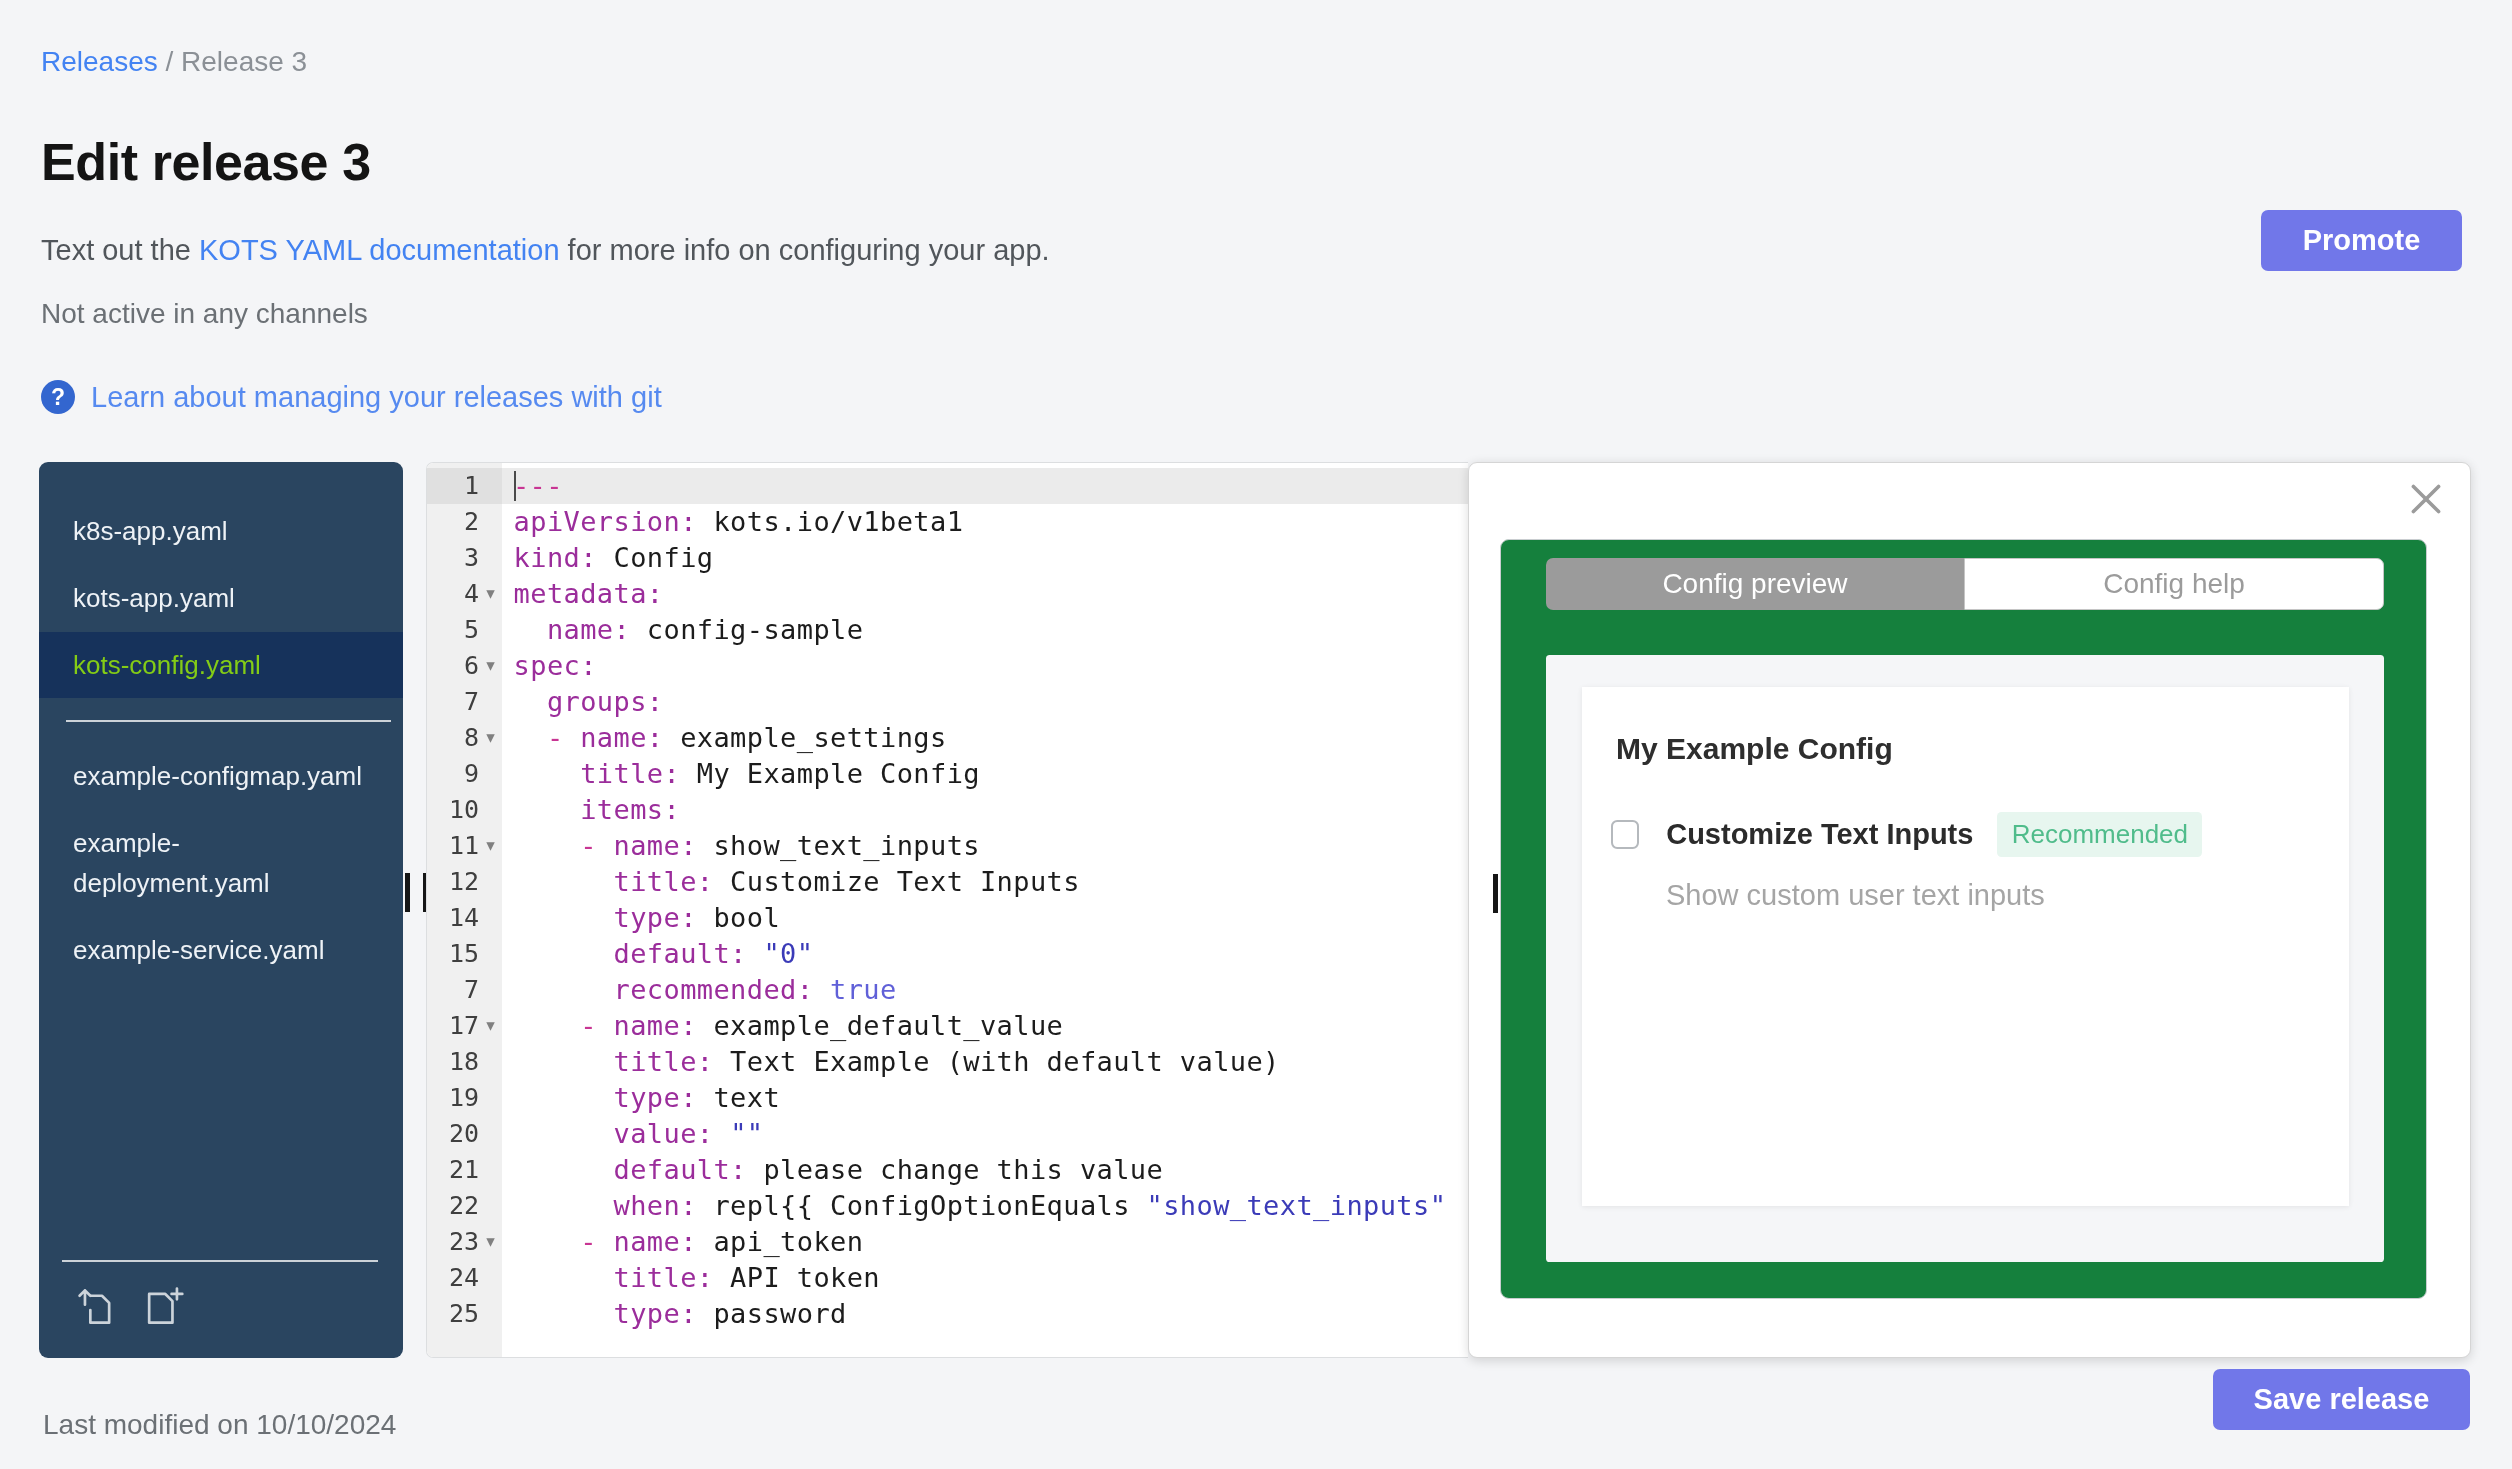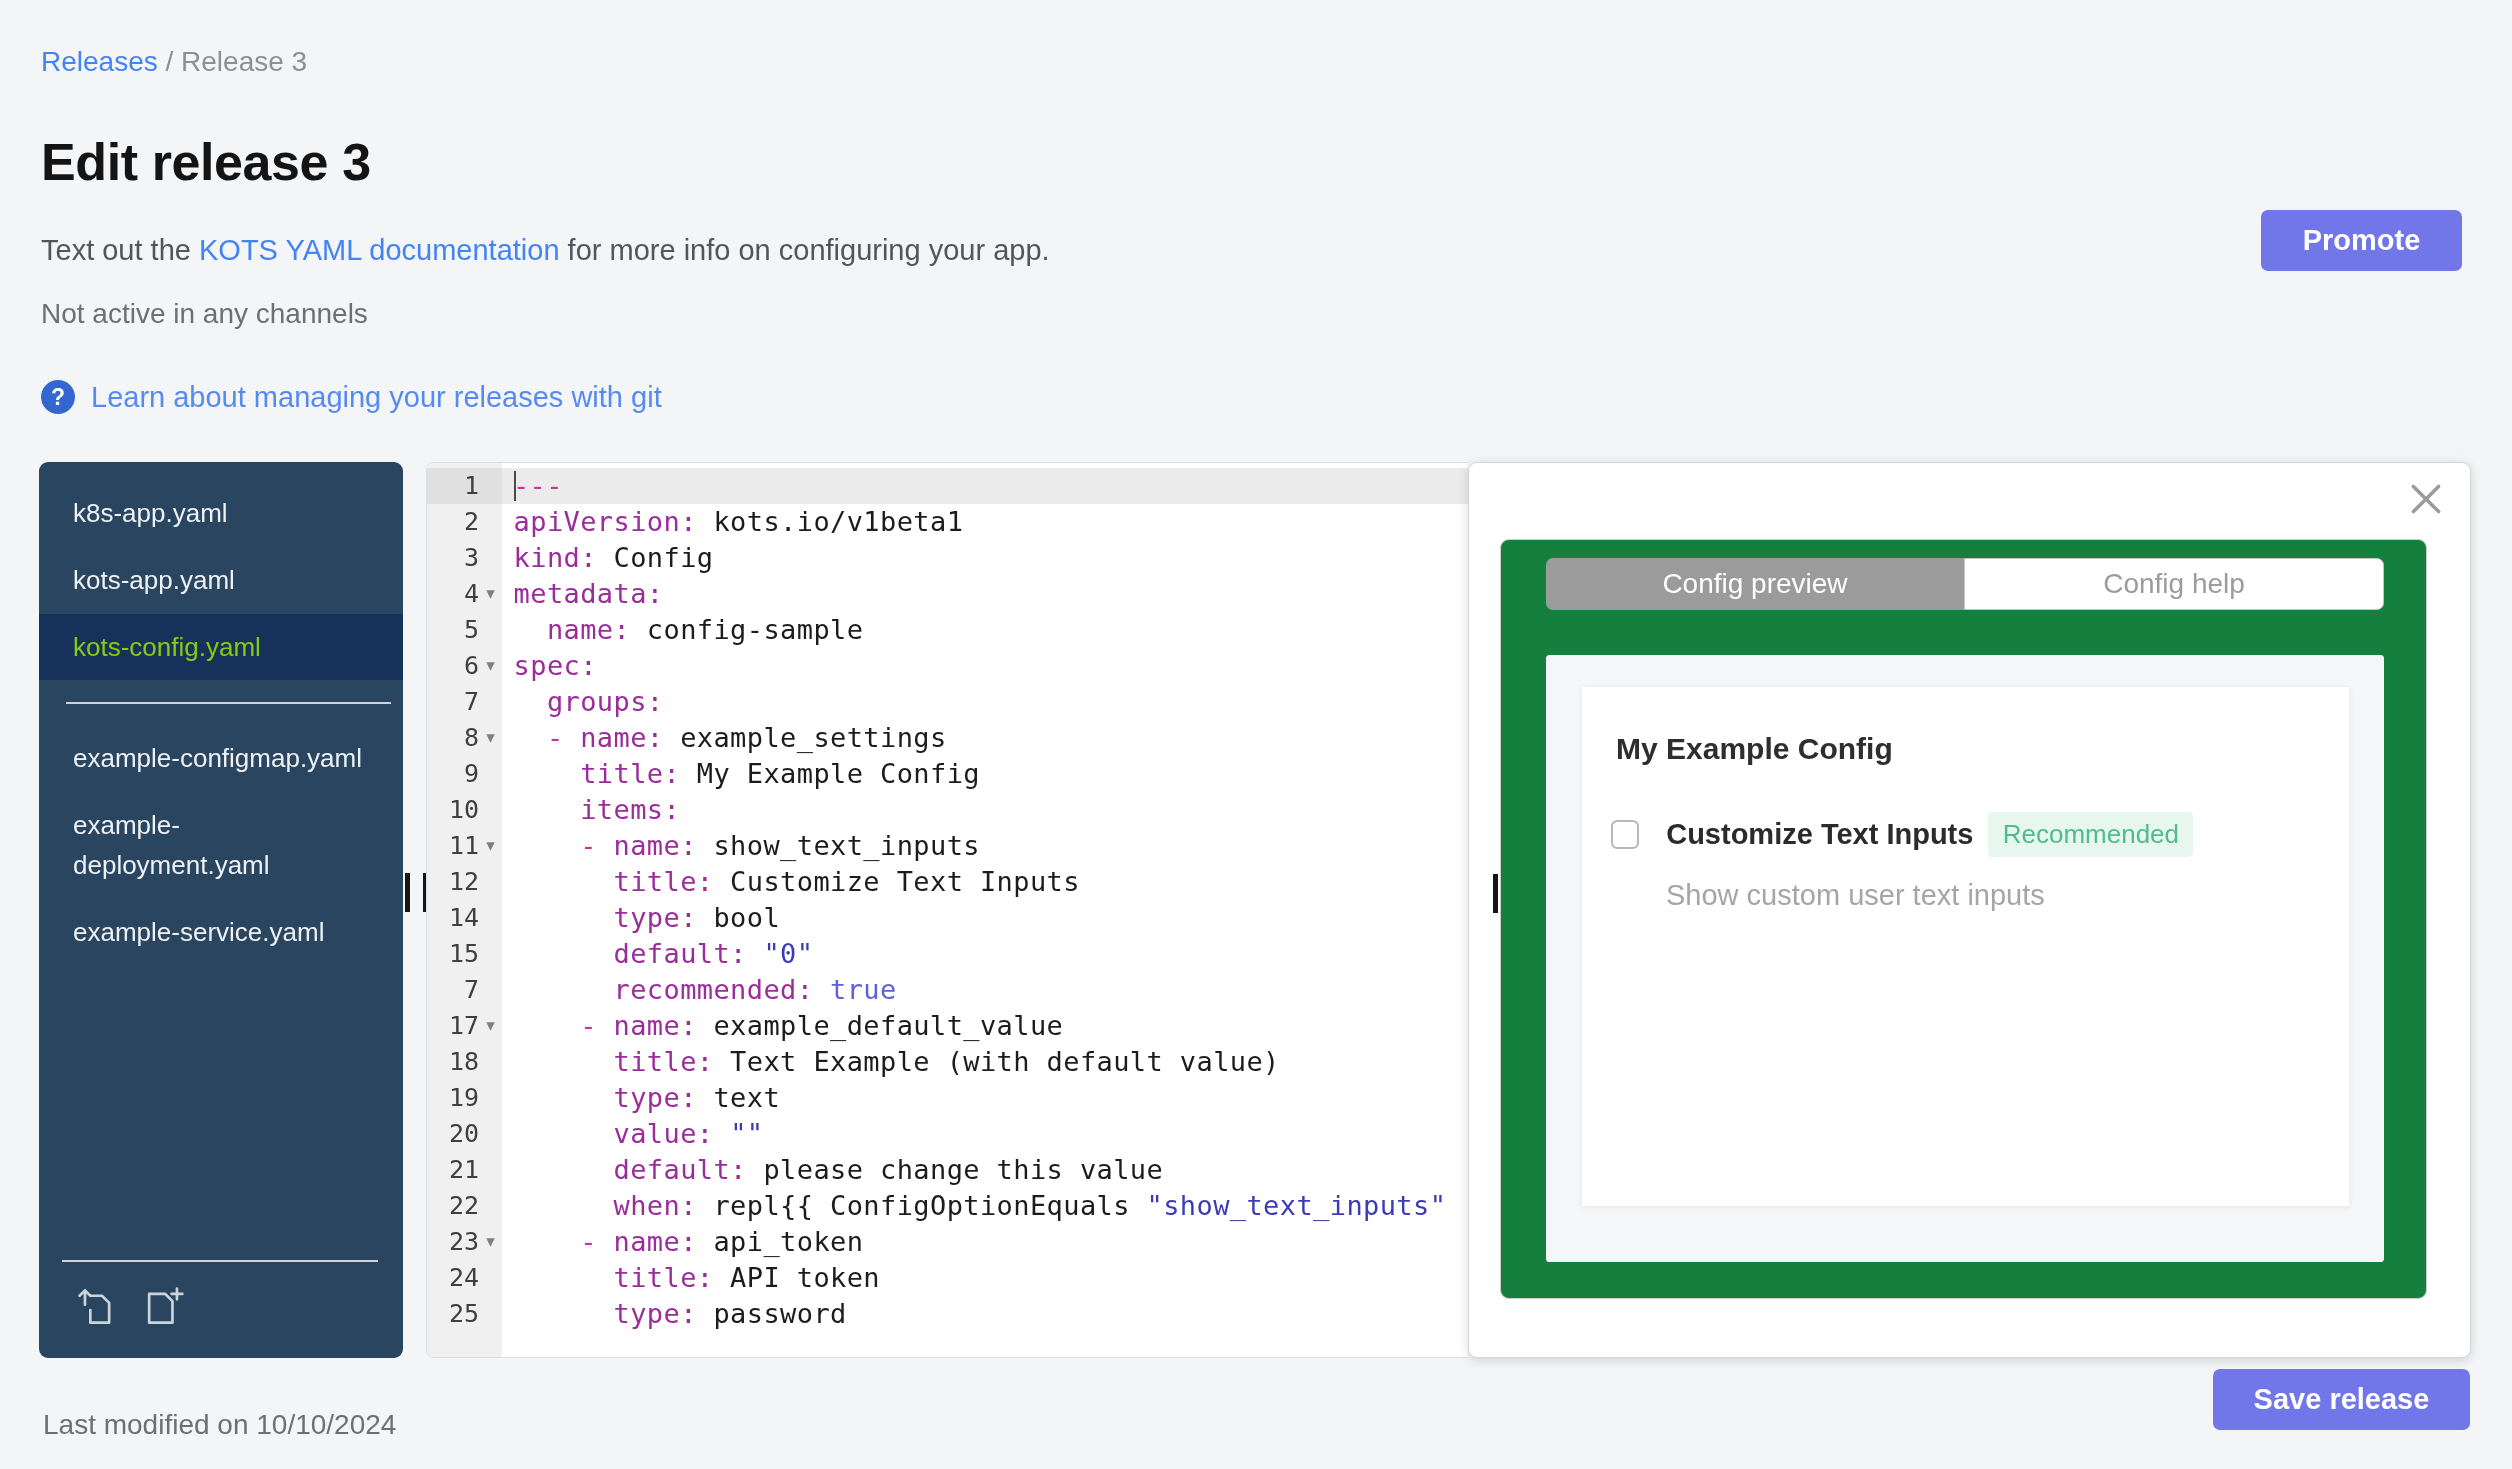--- a/index.html
+++ b/index.html
@@ -40,21 +40,21 @@
        font-family:"Liberation Sans",sans-serif}
   .promote-btn{position:absolute;right:50px;top:210px;width:201px;height:61px;font-size:29px}
   .save-btn{position:absolute;right:42px;top:1369px;width:257px;height:61px;font-size:29px}
 
   
   .workspace{position:absolute;left:39px;top:462px;width:2432px;height:896px}
 
   
   .sidebar{position:absolute;left:0;top:0;width:364px;height:896px;background:var(--sidebar-bg);
            border-radius:9px;display:flex;flex-direction:column;overflow:hidden}
-  .file-list{padding-top:18px}
+  .file-list{padding-top:36px}
   .file-item{padding:13.4px 34px;font-size:26px;line-height:40px;color:#eef2f6;cursor:pointer;overflow-wrap:break-word}
   .file-item.selected{background:var(--sidebar-selected-bg);font-weight:400;color:#84cc16}
   .side-divider{height:1.8px;background:#ccd2d8;margin:21.4px 12.5px 21.4px 27px}
   .sidebar-footer{margin-top:auto;padding-bottom:30px}
   .sidebar-footer .side-divider{margin:0 25px 23px 23px}
   .icon-row{display:flex;gap:23px;padding-left:37px}
   .side-icon{width:43px;height:43px;cursor:pointer}
   .side-icon svg{width:100%;height:100%;stroke:#ccd3da;stroke-width:3;fill:none;stroke-linejoin:round;stroke-linecap:round}
 
   
@@ -96,21 +96,21 @@
   .cfg-tab.active{background:#9b9b9b;color:#fff;border-radius:7.1px 0 0 7.1px}
   .cfg-tab:not(.active){background:#fff;color:#9b9b9b;border:1.8px solid #c5c5c5;border-radius:0 7.1px 7.1px 0}
   .preview-gray{position:absolute;left:45px;top:115px;width:838px;height:607px;background:#f5f6f8;border-radius:3.6px}
   .preview-white{position:absolute;left:36px;top:32px;width:767px;height:519px;background:#fff;
                  box-shadow:0 0.9px 5.3px rgba(0,0,0,.08);padding:45px 34px}
   .cfg-group-title{font-size:30px;font-weight:700;color:#2e2e2e}
   .cfg-item-row{margin-top:46px;display:flex;align-items:center}
   .cfg-checkbox{width:28.5px;height:28.5px;border:2.7px solid #b5b9bd;border-radius:6.2px;background:#fff;
                 flex:none;margin-left:-5.3px;cursor:pointer}
   .cfg-item-label{margin-left:27px;font-size:29px;font-weight:700;color:#2b2b2b}
-  .cfg-badge{margin-left:15px;font-size:26px;color:var(--badge-green);background:var(--badge-green-bg);
+  .cfg-badge{margin-left:24px;font-size:26px;color:var(--badge-green);background:var(--badge-green-bg);
              padding:7.1px 14.3px;border-radius:4.5px}
   .cfg-item-help{margin-top:21.4px;margin-left:50px;font-size:29px;color:#a5a5a5}
 
   
   .last-modified{position:absolute;left:43px;top:1409px;font-size:28px;color:#6b7075}
 </style>
 </head>
 <body>
 
 <div class="app">

